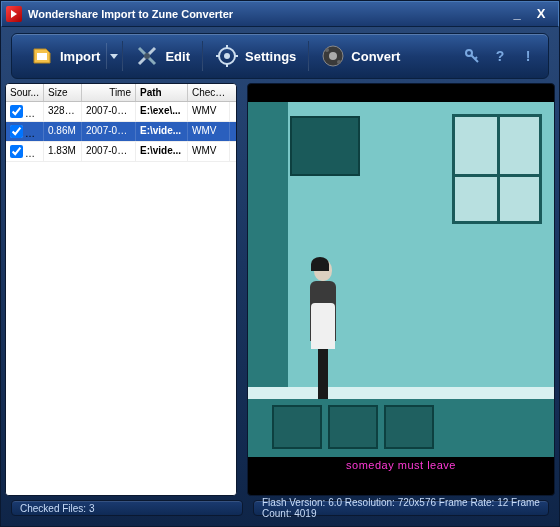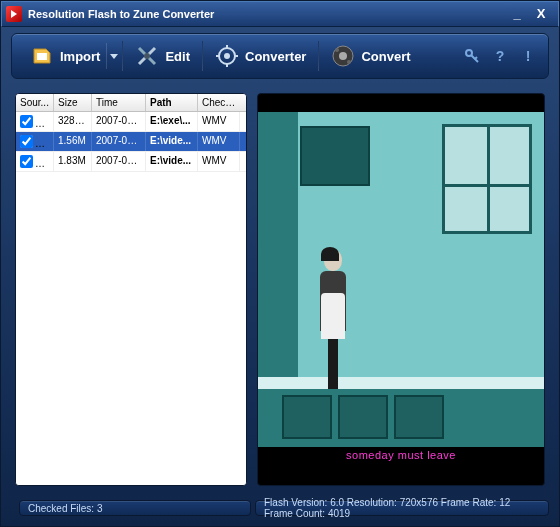--- a/index.html
+++ b/index.html
@@ -11,29 +11,29 @@
   .titlebar .win-btns { display: flex; gap: 10px; padding-right: 6px; }
   .titlebar .win-btn { width: 14px; height: 14px; color: #fff; font-weight: bold; font-size: 13px; text-align: center; line-height: 14px; cursor: pointer; }
   .toolbar { height: 46px; background: linear-gradient(180deg, #2f5a9a 0%, #1a3a70 50%, #0f2a55 100%); margin: 6px 10px 0 10px; border: 1px solid #0a2040; border-radius: 6px; display: flex; align-items: center; padding: 0 8px; box-shadow: inset 0 1px 0 rgba(255,255,255,0.2); }
   .tool-btn { display: flex; align-items: center; color: #fff; font-weight: bold; font-size: 13px; padding: 4px 10px; cursor: pointer; gap: 6px; }
   .tool-btn .icon { width: 24px; height: 24px; display: flex; align-items: center; justify-content: center; }
   .tool-sep { width: 1px; height: 30px; background: linear-gradient(180deg, rgba(0,0,0,0.3), rgba(255,255,255,0.15)); margin: 0 2px; }
   .tool-dropdown { width: 14px; height: 26px; display: flex; align-items: center; justify-content: center; color: #cde; cursor: pointer; border-left: 1px solid rgba(255,255,255,0.15); margin-left: -4px; }
   .toolbar-spacer { flex: 1; }
   .right-icons { display: flex; gap: 12px; padding-right: 4px; }
   .right-icons .ricon { width: 16px; height: 16px; color: #7aa8e0; cursor: pointer; display: flex; align-items: center; justify-content: center; font-size: 14px; font-weight: bold; }
-  .main { display: flex; gap: 10px; padding: 14px; height: calc(100% - 26px - 52px - 26px); }
+  .main { display: flex; gap: 10px; padding: 4px; height: calc(100% - 26px - 52px - 26px); }
   .panel { border: 1px solid #0a1830; border-radius: 4px; box-shadow: inset 0 0 0 1px rgba(80,120,180,0.5); display: flex; flex-direction: column; overflow: hidden; }
   .panel-left { width: 232px; background: #fff; }
   .panel-right { flex: 1; background: #000; }
   .table-header { display: flex; background: linear-gradient(180deg,#fefefe,#e8e8e8); border-bottom: 1px solid #c0c0c0; font-size: 10px; }
   .th { padding: 3px 4px; border-right: 1px solid #c8c8c8; white-space: nowrap; overflow: hidden; text-overflow: ellipsis; cursor: pointer; }
   .col-check { width: 38px; }
   .col-size { width: 38px; }
-  .col-time { width: 54px; }
+  .col-time { width: 54px; text-align: right; }
   .col-path { width: 52px; font-weight: bold; }
   .col-format { width: 42px; border-right: none; }
   .table-body { flex: 1; overflow: auto; background: #fff; }
   .tr { display: flex; font-size: 10px; border-bottom: 1px solid #eee; }
   .tr.selected { background: #2a5fbd; color: #fff; }
   .tr.selected .td { border-right-color: rgba(255,255,255,0.15); }
   .td { padding: 3px 4px; border-right: 1px solid #eee; white-space: nowrap; overflow: hidden; text-overflow: ellipsis; }
   .td input[type=checkbox] { margin-right: 2px; vertical-align: middle; }
   .preview { flex: 1; position: relative; background: #000; display: flex; align-items: center; justify-content: center; }
   .scene { position: absolute; top: 18px; bottom: 38px; left: 0; right: 0; background: #7bc8c8; overflow: hidden; }
@@ -49,38 +49,38 @@
   .cab.c1 { left: 24px; width: 50px; }
   .cab.c2 { left: 80px; width: 50px; }
   .cab.c3 { left: 136px; width: 50px; }
   .person { position: absolute; left: 55px; bottom: 58px; width: 40px; height: 140px; }
   .p-head { width: 18px; height: 22px; background: #dcd0c0; border-radius: 50% 50% 45% 45%; margin: 0 auto; }
   .p-hair { position: absolute; top: -2px; left: 8px; width: 18px; height: 14px; background: #1a1a1a; border-radius: 50% 50% 0 0; }
   .p-body { width: 26px; height: 60px; background: #3a3a3a; margin: 0 auto; border-radius: 6px 6px 0 0; }
   .p-apron { position:absolute; top:44px; left:8px; width:24px; height:46px; background:#f0f0f0; border-radius:4px 4px 0 0; }
   .p-legs { width: 10px; height: 58px; background: #1a1a1a; margin: 0 auto; }
   .subtitle { position: absolute; bottom: 24px; left: 0; right: 0; text-align: center; color: #ff3ad6; font-size: 11px; font-family: sans-serif; letter-spacing: 0.5px; }
-  .statusbar { height: 22px; display: flex; gap: 4px; padding: 0 10px 6px 10px; margin-left: 8px; }
+  .statusbar { height: 22px; display: flex; gap: 10px; padding: 0 10px 6px 10px; }
   .status-seg { background: linear-gradient(180deg, #1a3a70, #0f2a55); border: 1px solid #0a1830; border-radius: 4px; color: #c8dcf8; font-size: 10px; padding: 2px 8px; display: flex; align-items: center; box-shadow: inset 0 1px 0 rgba(255,255,255,0.12); }
   .status-left { width: 232px; }
   .status-right { flex: 1; }
   svg { display: block; }
 </style>
 </head>
 <body>
 
 <div class="window">
 
   <div class="titlebar">
     <div class="app-icon">
       <svg width="10" height="10" viewBox="0 0 10 10">
           <path d="M2 1 L8 5 L2 9 Z" fill="#fff"></path>
         </svg>
     </div>
-    <div class="title">Resolution Flash to Zune Converter</div>
+    <div class="title">Wondershare Import to Zune Converter</div>
     <div class="win-btns">
       <div class="win-btn">_</div>
       <div class="win-btn">X</div>
     </div>
   </div>
 
   <div class="toolbar">
     <div class="tool-btn">
       <span class="icon">
         <svg width="24" height="24" viewBox="0 0 24 24">
@@ -113,21 +113,21 @@
             <circle cx="12" cy="12" r="8" fill="none" stroke="#cde" stroke-width="2"></circle>
             <circle cx="12" cy="12" r="3" fill="#cde"></circle>
             <g stroke="#cde" stroke-width="2">
               <line x1="12" y1="1" x2="12" y2="5"></line>
               <line x1="12" y1="19" x2="12" y2="23"></line>
               <line x1="1" y1="12" x2="5" y2="12"></line>
               <line x1="19" y1="12" x2="23" y2="12"></line>
             </g>
           </svg>
       </span>
-      <span>Converter</span>
+      <span>Settings</span>
     </div>
     <div class="tool-sep"></div>
     <div class="tool-btn">
       <span class="icon">
         <svg width="24" height="24" viewBox="0 0 24 24">
             <circle cx="12" cy="12" r="10" fill="#3a3a3a" stroke="#888"></circle>
             <circle cx="12" cy="12" r="4" fill="#aaa"></circle>
             <circle cx="6" cy="6" r="2" fill="#666"></circle>
             <circle cx="18" cy="18" r="2" fill="#666"></circle>
           </svg>
@@ -159,21 +159,21 @@
       <div class="table-body" id="table-body">
           <div class="tr">
             <div class="td col-check"><input type="checkbox" checked="" style=""><span>de...</span></div>
             <div class="td col-size">328KB</div>
             <div class="td col-time">2007-04-...</div>
             <div class="td col-path">E:\exe\...</div>
             <div class="td col-format">WMV</div>
           </div>
           <div class="tr selected">
             <div class="td col-check"><input type="checkbox" checked="" style=""><span>18...</span></div>
-            <div class="td col-size">1.56M</div>
+            <div class="td col-size">0.86M</div>
             <div class="td col-time">2007-04-...</div>
             <div class="td col-path">E:\vide...</div>
             <div class="td col-format">WMV</div>
           </div>
           <div class="tr">
             <div class="td col-check"><input type="checkbox" checked="" style=""><span>1....</span></div>
             <div class="td col-size">1.83M</div>
             <div class="td col-time">2007-04-...</div>
             <div class="td col-path">E:\vide...</div>
             <div class="td col-format">WMV</div>

